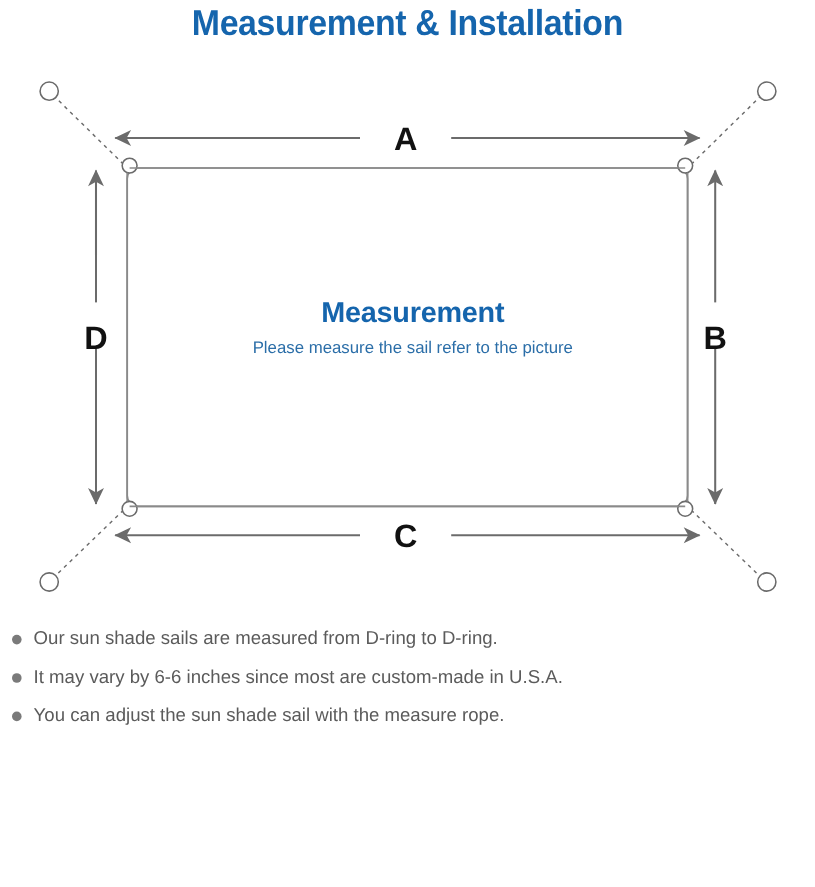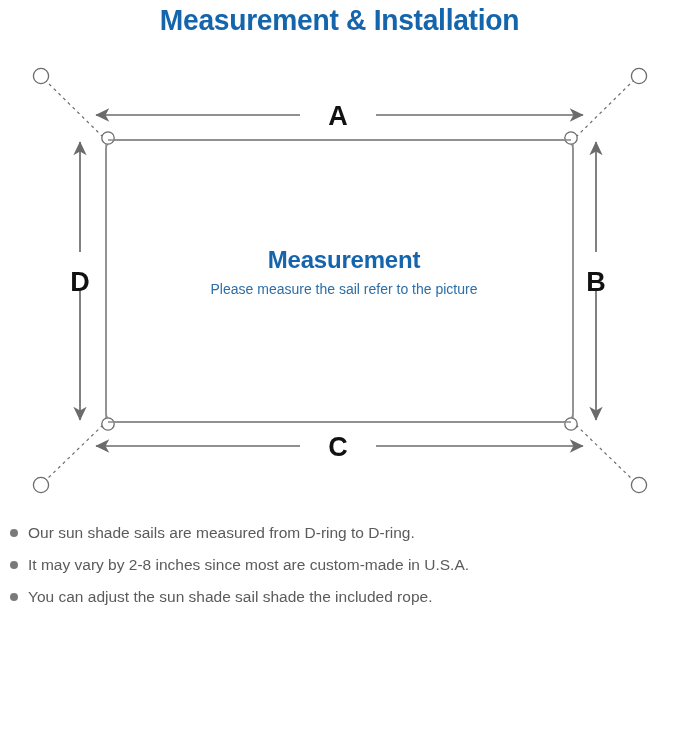--- a/index.html
+++ b/index.html
@@ -152,19 +152,19 @@
   </svg>
 </div>
 
 <div id="notes">
   <div class="note-row">
     <span class="note-bullet"></span>
     <span class="note-text">Our sun shade sails are measured from D-ring to D-ring.</span>
   </div>
   <div class="note-row">
     <span class="note-bullet"></span>
-    <span class="note-text">It may vary by 2-8 inches since most are custom-made in U.S.A.</span>
+    <span class="note-text">It may vary by 6-6 inches since most are custom-made in U.S.A.</span>
   </div>
   <div class="note-row">
     <span class="note-bullet"></span>
-    <span class="note-text">You can adjust the sun shade sail shade the included rope.</span>
+    <span class="note-text">You can adjust the sun shade sail with the measure rope.</span>
   </div>
 </div>
 
 </body></html>

